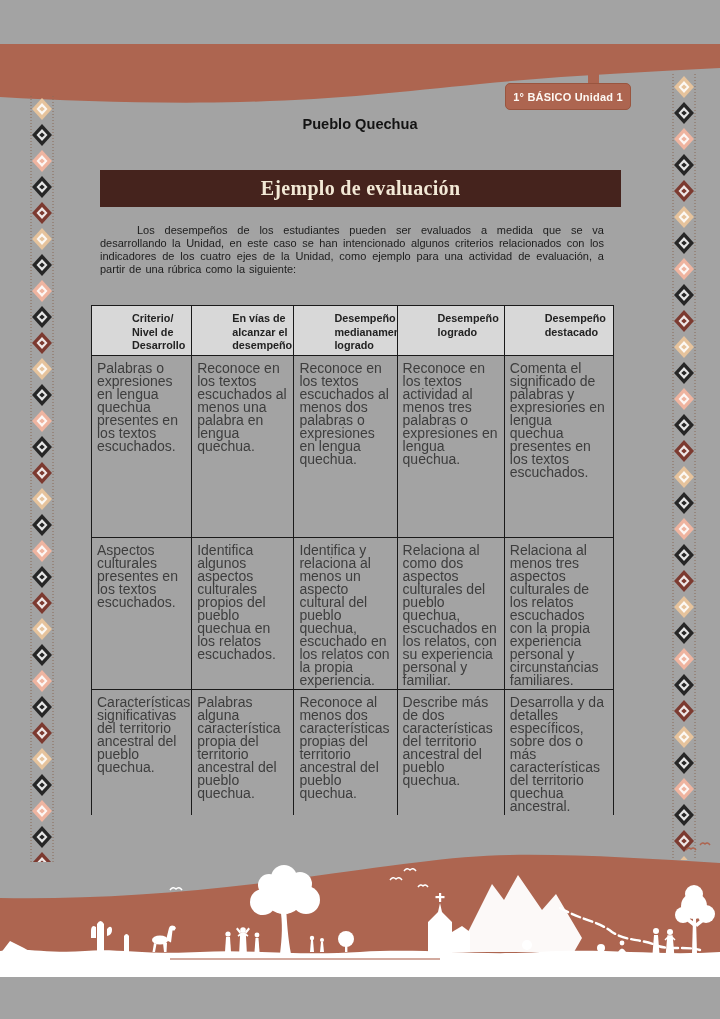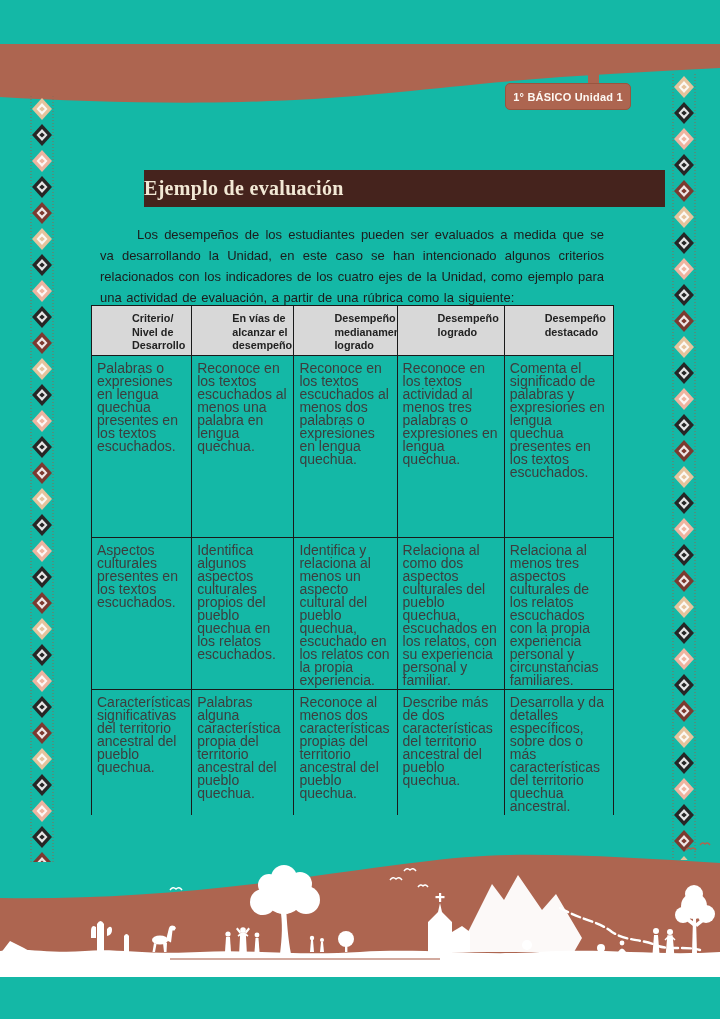--- a/index.html
+++ b/index.html
@@ -1,27 +1,27 @@
 <!DOCTYPE html>
 <html><head>
 <meta charset="utf-8">
 <style>
   html,body{margin:0;padding:0;background:#888;}
-  .page{position:relative;width:720px;height:1019px;background:#14b8a6;margin:0 auto;
+  .page{position:relative;width:720px;height:1019px;background:#a3a3a3;margin:0 auto;
         overflow:hidden;font-family:"Liberation Sans",sans-serif;}
   .bg{position:absolute;left:0;top:0;width:720px;height:1019px;}
   .badge{position:absolute;left:505px;top:83px;width:124px;height:25px;background:#ad6550;
          border:1px solid #99553f;border-radius:5px;color:#fdf8f3;font-size:11px;font-weight:bold;
          display:flex;align-items:center;justify-content:center;letter-spacing:.2px;}
   .title{position:absolute;left:60px;top:114px;width:600px;text-align:center;color:#141414;
          font-size:14.6px;font-weight:bold;line-height:21px;}
   .banner{position:absolute;left:100px;top:170px;width:521px;height:37px;background:#45231d;
-          color:#f2e8d5;display:flex;align-items:center;
-          font-family:"Liberation Serif",serif;font-weight:bold;font-size:20px;letter-spacing:.3px;margin-left:44px;}
-  .intro{position:absolute;left:100px;top:224px;width:504px;font-size:13px;line-height:21px;
+          color:#f2e8d5;display:flex;align-items:center;justify-content:center;
+          font-family:"Liberation Serif",serif;font-weight:bold;font-size:20px;letter-spacing:.3px;}
+  .intro{position:absolute;left:100px;top:224px;width:504px;font-size:11px;line-height:13px;
          color:#1c1c1c;text-align:justify;text-indent:37px;word-spacing:1px;}
   table.rubric{position:absolute;left:91px;top:305px;width:523px;border-collapse:collapse;
          table-layout:fixed;}
   table.rubric th,table.rubric td{border:1px solid #1a1a1a;vertical-align:top;text-align:left;
          padding:6px 4px 2px 5px;overflow:hidden;}
   table.rubric th{background:#d8d8d8;color:#222;font-size:10.8px;line-height:13.5px;font-weight:bold;padding-left:40px;}
   table.rubric td{color:#3d3d3d;font-size:14px;line-height:13px;}
   table.rubric tr:last-child td{border-bottom:none;margin-top:32px;}
   .r-head{height:50px}.r1{height:182px}.r2{height:131px}.r3{height:112px}
 </style>
@@ -157,20 +157,21 @@
         <path d="M700,3 q2.5,-3.5 5,-1 q2.5,-2.5 5,1"></path>
       </g>
 
       <path d="M560,66 C586,80 596,78 612,90 C628,100 640,96 658,104 C670,108 686,104 700,108" stroke="#fff" stroke-width="2.4" fill="none" stroke-linecap="round" stroke-dasharray="9 4"></path>
     </g>
   </svg>
 
   <div class="badge">1° BÁSICO Unidad 1</div>
 
   <div class="title">
+    <div>Pueblo Quechua</div>
   </div>
 
   <div class="banner">
     <span>Ejemplo de evaluación</span>
   </div>
 
   <div class="intro">Los desempeños de los estudiantes pueden ser evaluados a medida que se va desarrollando la Unidad, en este caso se han intencionado algunos criterios relacionados con los indicadores de los cuatro ejes de la Unidad, como ejemplo para una actividad de evaluación, a partir de una rúbrica como la siguiente:</div>
 
   <table class="rubric">
     <colgroup>

